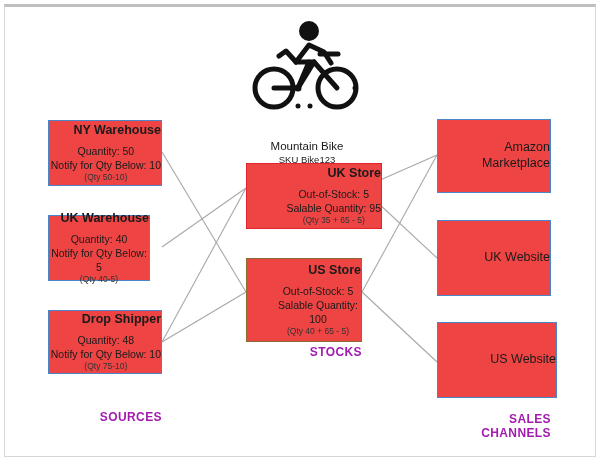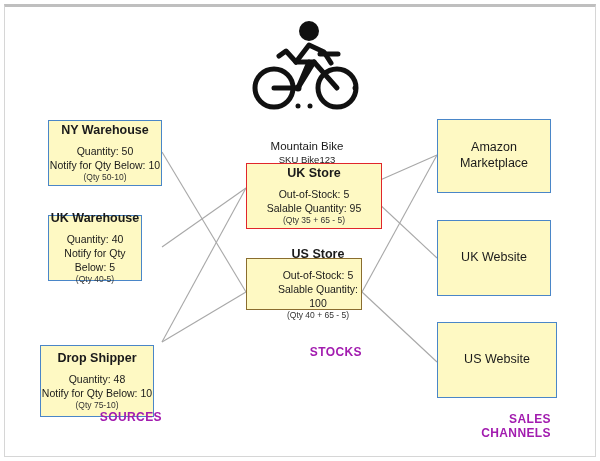--- a/index.html
+++ b/index.html
@@ -31,25 +31,25 @@
   svg.links {
     position: absolute;
     left: 0;
     top: 0;
     width: 600px;
     height: 461px;
   }
   .node {
     position: absolute;
     box-sizing: border-box;
-    background: #fef9c3;
+    background: #ef4444;
     text-align: center;
     display: flex;
     flex-direction: column;
-    align-items: center;
+    align-items: flex-end;
     justify-content: center;
   }
   .node .title {
     font-size: 12.5px;
     font-weight: bold;
     color: #1a1a1a;
     line-height: 1.25;
   }
   .node .line {
     font-size: 10.5px;
@@ -156,48 +156,48 @@
 
   <div class="node src-node" style="left:48px; top:120px; width:114px; height:66px;">
     <div class="title">NY Warehouse</div>
     <div class="body">
       <div class="line">Quantity: 50</div>
       <div class="line">Notify for Qty Below: 10</div>
       <div class="sub">(Qty 50-10)</div>
     </div>
   </div>
 
-  <div class="node src-node" style="left:48px; top:215px; width:94px; height:66px;">
+  <div class="node src-node" style="left:48px; top:215px; width:102px; height:66px;">
     <div class="title">UK Warehouse</div>
     <div class="body">
       <div class="line">Quantity: 40</div>
       <div class="line">Notify for Qty Below: 5</div>
       <div class="sub">(Qty 40-5)</div>
     </div>
   </div>
 
-  <div class="node src-node" style="left:40px; top:310px; width:114px; height:72px;margin-top:35px;">
+  <div class="node src-node" style="left:48px; top:310px; width:114px; height:64px;">
     <div class="title">Drop Shipper</div>
     <div class="body">
       <div class="line">Quantity: 48</div>
       <div class="line">Notify for Qty Below: 10</div>
       <div class="sub">(Qty 75-10)</div>
     </div>
   </div>
 
   <div class="node store-uk" style="left:246px; top:163px; width:136px; height:66px;">
     <div class="title">UK Store</div>
     <div class="body">
       <div class="line">Out-of-Stock: 5</div>
       <div class="line">Salable Quantity: 95</div>
       <div class="sub">(Qty 35 + 65 - 5)</div>
     </div>
   </div>
 
-  <div class="node store-us" style="left:246px; top:258px; width:116px; height:52px;padding-left:28px;">
+  <div class="node store-us" style="left:246px; top:258px; width:116px; height:84px;padding-left:28px;">
     <div class="title">US Store</div>
     <div class="body">
       <div class="line">Out-of-Stock: 5</div>
       <div class="line">Salable Quantity: 100</div>
       <div class="sub">(Qty 40 + 65 - 5)</div>
     </div>
   </div>
 
   <div class="node chan-node" style="left:437px; top:119px; width:114px; height:74px;">
     <div class="title">Amazon</div>

